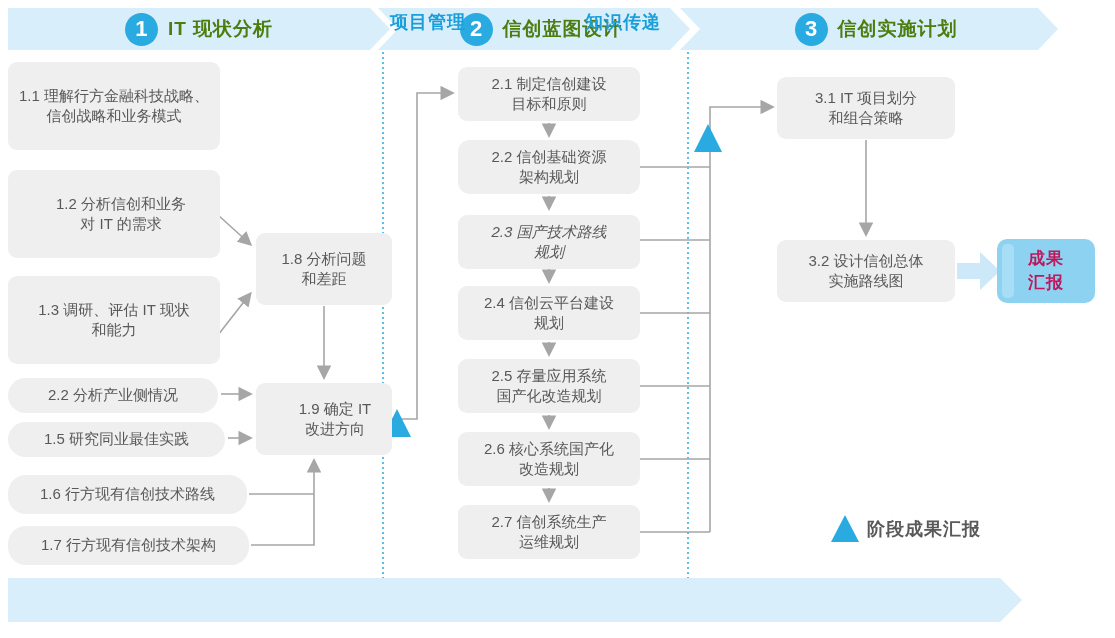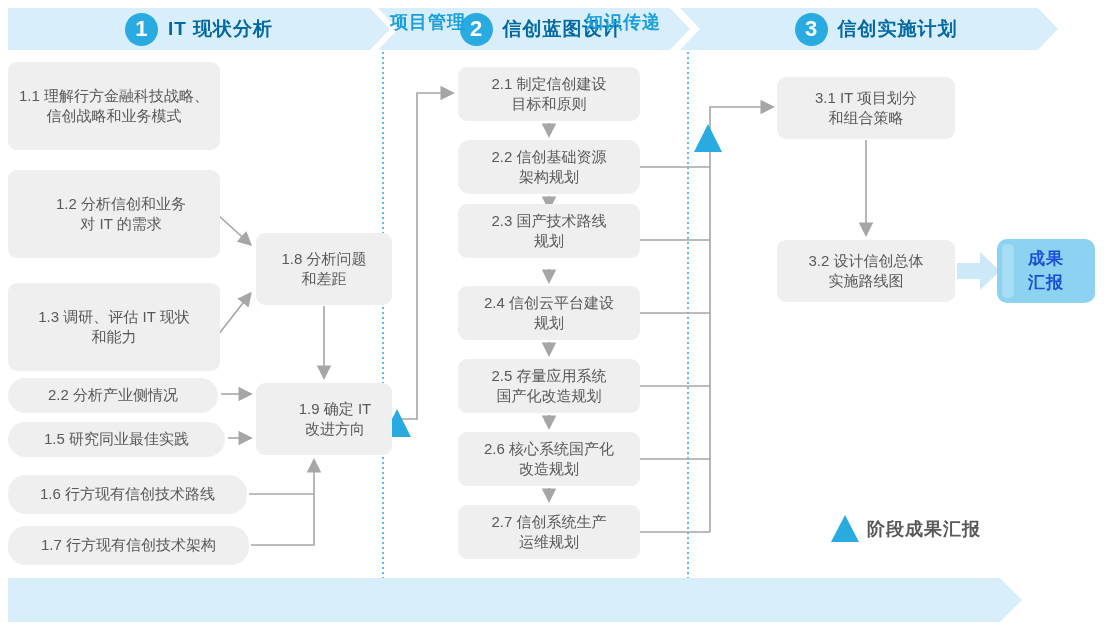--- a/index.html
+++ b/index.html
@@ -23,21 +23,21 @@
     clip-path: polygon(0 0, calc(100% - 20px) 0, 100% 50%, calc(100% - 20px) 100%, 0 100%, 20px 50%);
     padding-left: 14px;
   }
   .num-circle {
     width: 33px; height: 33px; border-radius: 50%;
     background: #29abe2; color: #ffffff;
     font-size: 22px; font-weight: bold;
     display: flex; align-items: center; justify-content: center;
     flex: 0 0 auto;
   }
-  .banner-title { color: #0369a1; font-size: 19px; font-weight: bold; letter-spacing: 1px; }
+  .banner-title { color: #4d7c0f; font-size: 19px; font-weight: bold; letter-spacing: 1px; }
 
   .bottom-banner {
     position: absolute; left: 8px; top: 578px; width: 1014px; height: 44px;
     background: #d9eefb;
     clip-path: polygon(0 0, calc(100% - 22px) 0, 100% 50%, calc(100% - 22px) 100%, 0 100%);
   }
   .bottom-label {
     position: absolute; top: 0; height: 44px; display: flex; align-items: center;
     color: #1a9fdb; font-size: 18px; font-weight: bold; letter-spacing: 1px;
   }
@@ -49,43 +49,43 @@
     position: absolute; background: #efefef; border-radius: 9px;
     color: #595959; font-size: 15px; line-height: 1.35;
     display: flex; flex-direction: column; align-items: center; justify-content: center;
     text-align: center; padding: 4px 6px;
   }
   .pill { border-radius: 18px; flex-direction: row; white-space: nowrap; }
 
   
   .b11 { left: 8px;  top: 62px;  width: 212px; height: 88px; }
   .b12 { left: 8px;  top: 170px; width: 212px; height: 88px; padding-left: 20px; }
-  .b13 { left: 8px;  top: 283px; width: 212px; height: 88px; }
+  .b13 { left: 8px;  top: 276px; width: 212px; height: 88px; }
   .b14 { left: 8px;  top: 378px; width: 210px; height: 35px; }
   .b15 { left: 8px;  top: 422px; width: 217px; height: 35px; }
   .b16 { left: 8px;  top: 475px; width: 239px; height: 39px; }
   .b17 { left: 8px;  top: 526px; width: 241px; height: 39px; }
   .b18 { left: 256px; top: 233px; width: 136px; height: 72px; }
   .b19 { left: 256px; top: 383px; width: 136px; height: 72px; padding-left: 28px; }
 
   
   .p2 { left: 458px; width: 182px; height: 54px; }
-  .b21 { top: 67px; }  .b22 { top: 140px; border-radius: 12px; } .b23 { top: 204px; }
+  .b21 { top: 67px; }  .b22 { top: 140px; border-radius: 12px; } .b23 { top: 215px; font-style: italic; }
   .b24 { top: 286px; } .b25 { top: 359px; } .b26 { top: 432px; }
   .b27 { top: 505px; }
 
   
   .b31 { left: 777px; top: 77px;  width: 178px; height: 62px; }
   .b32 { left: 777px; top: 240px; width: 178px; height: 62px; }
 
   .result-box {
     position: absolute; left: 997px; top: 239px; width: 98px; height: 64px;
     background: #8ed2f1; border-radius: 10px;
     display: flex; flex-direction: column; align-items: center; justify-content: center;
-    color: #1d4ed8; font-size: 17px; font-weight: bold; line-height: 1.4;
+    color: #be185d; font-size: 17px; font-weight: bold; line-height: 1.4;
     letter-spacing: 1px;
   }
   .result-stripe {
     position: absolute; left: 5px; top: 5px; bottom: 5px; width: 12px;
     background: #a8ddf6; border-radius: 5px;
   }
   .result-text { position: relative; }
 
   
   .legend-tri {

